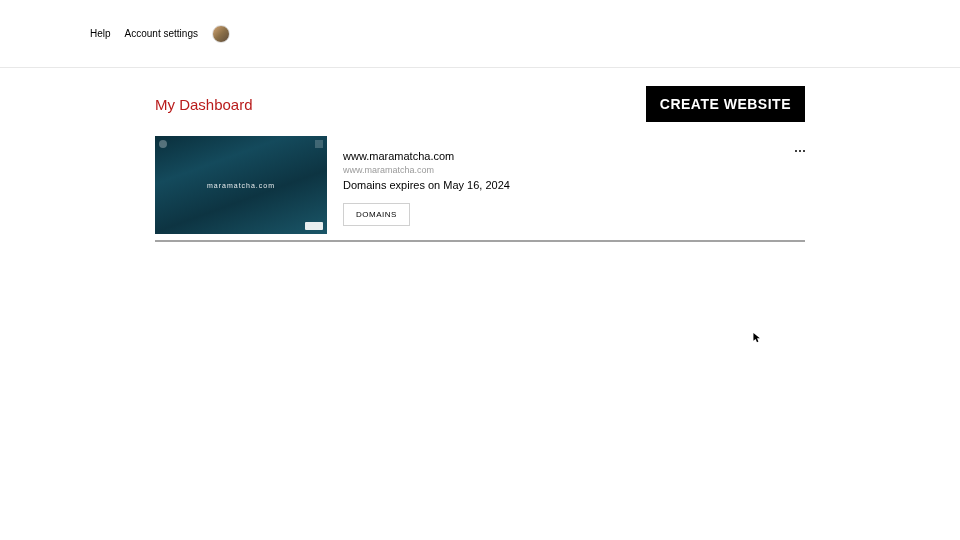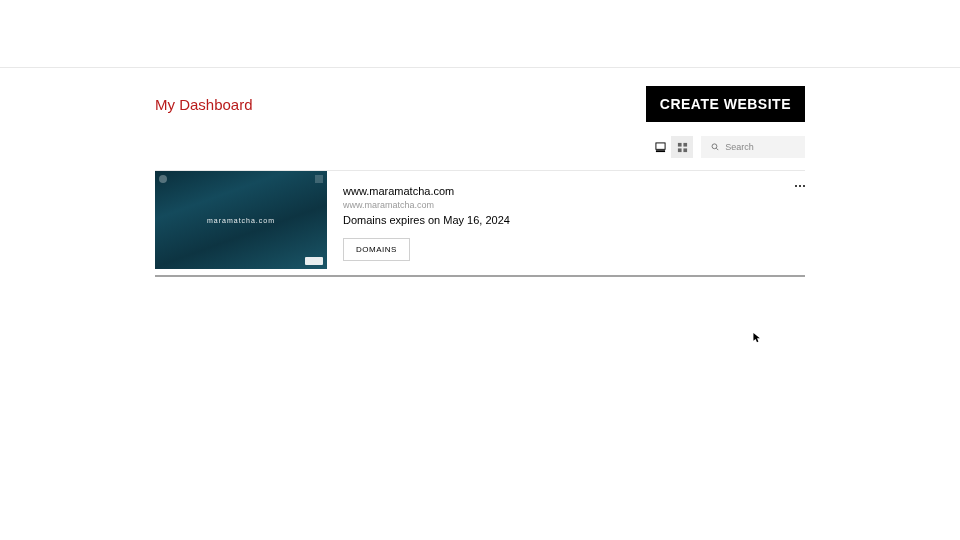--- a/index.html
+++ b/index.html
@@ -242,53 +242,33 @@
       top: 333px;
       width: 8px;
       height: 10px;
       pointer-events: none;
     }
   </style>
 </head>
 <body>
 
 <div class="header">
+  <div class="header-right">
+    <span class="header-link">Help</span>
+    <span class="header-link">Account settings</span>
+    <div class="avatar"></div>
+  </div>
 </div>
 
 <div class="content">
   <div class="title-row">
     <h1 class="page-title">My Dashboard</h1>
     <button class="create-btn">CREATE WEBSITE</button>
   </div>
 
-  <div class="toolbar">
-    <div class="view-toggle">
-      <div class="view-btn">
-        <svg width="11" height="11" viewBox="0 0 12 12">
-          <rect x="1" y="1" width="10" height="7" stroke="#000" stroke-width="1" fill="none"></rect>
-          <rect x="1" y="9" width="10" height="2" fill="#000"></rect>
-        </svg>
-      </div>
-      <div class="view-btn active">
-        <svg width="11" height="11" viewBox="0 0 12 12">
-          <rect x="1" y="1" width="4" height="4" fill="#666"></rect>
-          <rect x="7" y="1" width="4" height="4" fill="#666"></rect>
-          <rect x="1" y="7" width="4" height="4" fill="#666"></rect>
-          <rect x="7" y="7" width="4" height="4" fill="#666"></rect>
-        </svg>
-      </div>
-    </div>
-    <div class="search-box">
-      <svg width="10" height="10" viewBox="0 0 12 12">
-        <circle cx="5" cy="5" r="3.5" stroke="#666" stroke-width="1.2" fill="none"></circle>
-        <line x1="7.8" y1="7.8" x2="10.5" y2="10.5" stroke="#666" stroke-width="1.2"></line>
-      </svg>
-      <input type="text" placeholder="Search" style="">
-    </div>
-  </div>
 
   <div class="site-row">
     <div class="thumbnail">
       <div class="thumb-badge-tl"></div>
       <div class="thumb-badge-tr"></div>
       <span class="thumb-text">maramatcha.com</span>
       <div class="thumb-footer-text"></div>
       <div class="thumb-badge-br"></div>
     </div>
     <div class="site-info">

